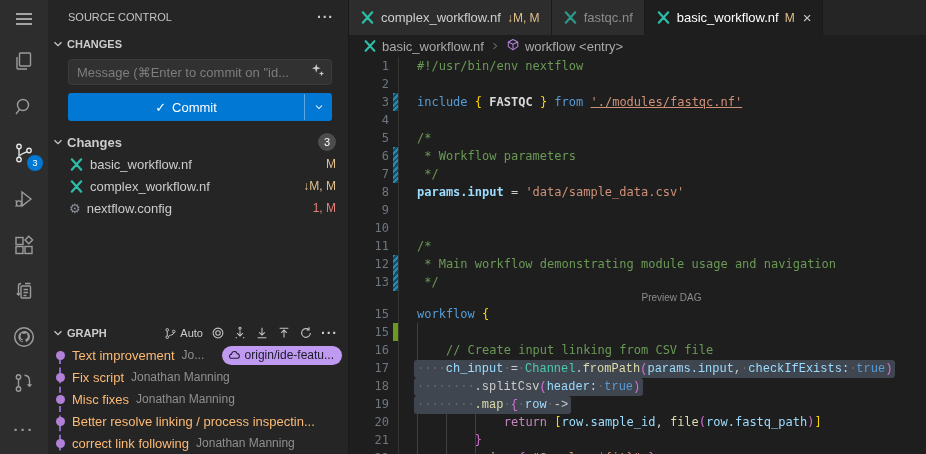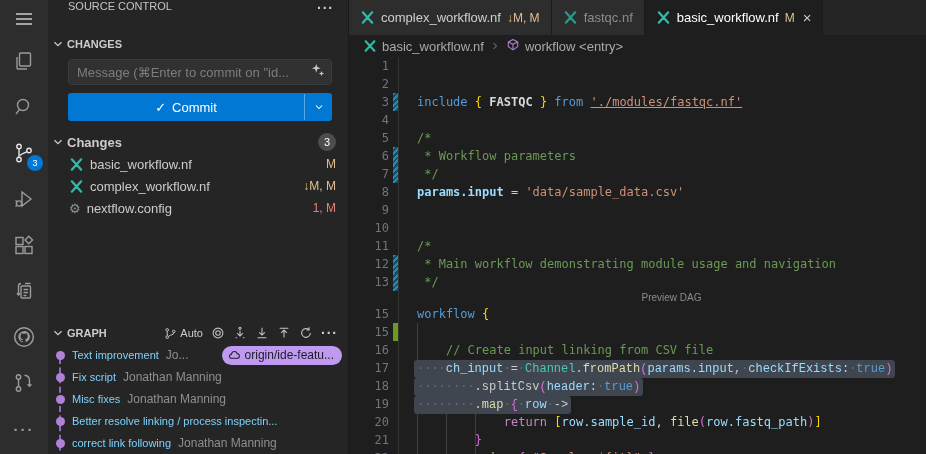--- a/index.html
+++ b/index.html
@@ -12,21 +12,21 @@
   .ab-item { height:46px; width:48px; display:flex; align-items:center; justify-content:center; position:relative; cursor:pointer; }
   .ab-item.menu { height:38px; }
   .ab-item svg { stroke:#9b9b9b; fill:none; stroke-width:1.4; }
   .ab-item.active svg { stroke:#e4e4e4; }
   .ab-item .fillpart { fill:#9b9b9b; stroke:none; }
   .ab-badge { position:absolute; right:5px; bottom:5px; min-width:16px; height:16px; border-radius:8px; background:#0078d4; color:#fff; font-size:9px; display:flex; align-items:center; justify-content:center; padding:0 3px; }
   .ab-more { color:#9b9b9b; font-size:15px; letter-spacing:2px; font-weight:bold; }
 
   
   .sidebar { width:301px; flex:none; background:#252526; border-right:1px solid #1a1a1a; display:flex; flex-direction:column; color:#cccccc; overflow:hidden; }
-  .sc-title { height:33px; flex:none; display:flex; padding:0 14px 0 20px; font-size:11px; color:#c5c5c5; }
+  .sc-title { height:33px; flex:none; display:flex; align-items:center; padding:0 14px 0 20px; font-size:11px; color:#c5c5c5; }
   .sc-title .t { flex:1; white-space:nowrap; }
   .more-dots { color:#cfcfcf; font-size:14px; font-weight:bold; letter-spacing:1px; cursor:pointer; }
   .sec-hdr { height:22px; flex:none; display:flex; align-items:center; font-size:11px; font-weight:bold; padding-left:3px; cursor:pointer; }
   .sec-hdr svg { stroke:#cccccc; fill:none; stroke-width:1.4; margin-right:2px; }
   .msg-box { margin:4px 16px 8px 20px; height:26px; flex:none; background:#313132; border:1px solid #3c3c3d; border-radius:4px; display:flex; align-items:center; padding:0 6px 0 8px; }
   .msg-box input { flex:1; min-width:0; background:transparent; border:none; outline:none; color:#cccccc; font-size:13px; font-family:"Liberation Sans",sans-serif; }
   .msg-box input::placeholder { color:#7e7e7e; }
   .sparkle svg { fill:#c8c8c8; }
   .commit-btn { margin:0 16px 10px 20px; height:28px; flex:none; background:#0078d4; border-radius:3px; display:flex; align-items:stretch; color:#ffffff; font-size:13px; cursor:pointer; }
   .commit-main { flex:1; display:flex; align-items:center; justify-content:center; gap:6px; }
@@ -46,21 +46,21 @@
   .graph-hdr { height:22px; flex:none; display:flex; align-items:center; padding:0 10px 0 3px; font-size:11px; font-weight:bold; }
   .graph-hdr svg.chev { stroke:#cccccc; fill:none; stroke-width:1.4; margin-right:2px; }
   .gh-actions { margin-left:auto; display:flex; align-items:center; gap:8px; font-weight:normal; }
   .gh-actions .act { display:flex; align-items:center; gap:3px; cursor:pointer; }
   .gh-actions svg { stroke:#c5c5c5; fill:none; stroke-width:1.2; }
   .gh-auto { font-size:11px; color:#cccccc; }
   .graph-list { position:relative; flex:none; }
   .graph-list::before { content:""; position:absolute; left:11px; top:14px; bottom:-6px; border-left:2px dashed #8d68c3; }
   .commit-row { height:22px; display:flex; align-items:center; gap:7px; padding-right:6px; cursor:pointer; overflow:hidden; }
   .cdot { width:9px; height:9px; border-radius:50%; background:#b180d7; margin-left:8px; flex:none; position:relative; z-index:1; }
-  .cmsg { font-size:11px; color:#7dd3fc; white-space:nowrap; }
+  .cmsg { font-size:13px; color:#fdba74; white-space:nowrap; }
   .cauthor { font-size:12px; color:#8f8f8f; white-space:nowrap; overflow:hidden; }
   .remote-pill { margin-left:auto; flex:none; display:flex; align-items:center; gap:4px; background:#c09af0; color:#1b1b2a; border-radius:10px; padding:0 8px 0 6px; height:19px; font-size:12px; white-space:nowrap; cursor:pointer; }
   .remote-pill svg { stroke:#1b1b2a; fill:none; stroke-width:1.3; }
 
   
   .editor { flex:1; min-width:0; display:flex; flex-direction:column; background:#1e1e1e; }
   .tabbar { height:35px; flex:none; background:#252526; display:flex; }
   .tab { display:flex; align-items:center; gap:6px; padding:0 11px; font-size:13px; background:#2d2d2d; border-right:1px solid #1b1b1b; cursor:pointer; white-space:nowrap; }
   .tab.t1 { color:#cfcfcf; }
   .tab.t2 { color:#8c8c8c; }
@@ -359,21 +359,21 @@
           </svg></span>
       <span class="crumb">workflow &lt;entry&gt;</span>
     </div>
 
     <div class="code">
       <div class="gutterline"></div>
       <div class="guide" style="left:68px; top:266px;"></div>
       <div class="guide" style="left:97px; top:320px;"></div>
       <div class="guide" style="left:126px; top:356px;"></div>
       <div>
-          <div class="crow"><span class="num">1</span></div>
+          <div class="crow"><span class="num">1</span><span class="ctext"><span style="color: rgb(106, 153, 85);">#!/usr/bin/env nextflow</span></span></div>
           <div class="crow"><span class="num">2</span><span class="ctext"></span></div>
           <div class="crow"><div class="marker mod"></div><span class="num">3</span><span class="ctext"><span style="color: rgb(86, 156, 214);">include</span><span style="color: rgb(204, 204, 204);"> </span><span style="color: rgb(255, 215, 0);">{</span><span style="color: rgb(204, 204, 204);"> </span><span style="color: rgb(217, 217, 217); font-weight: bold;">FASTQC</span><span style="color: rgb(204, 204, 204);"> </span><span style="color: rgb(255, 215, 0);">}</span><span style="color: rgb(204, 204, 204);"> </span><span style="color: rgb(86, 156, 214);">from</span><span style="color: rgb(204, 204, 204);"> </span><span style="color: rgb(206, 145, 120); text-decoration: underline;">'./modules/fastqc.nf'</span></span></div>
           <div class="crow"><span class="num">4</span><span class="ctext"></span></div>
           <div class="crow"><span class="num">5</span><span class="ctext"><span style="color: rgb(106, 153, 85);">/*</span></span></div>
           <div class="crow"><div class="marker mod"></div><span class="num">6</span><span class="ctext"><span style="color: rgb(106, 153, 85);"> * Workflow parameters</span></span></div>
           <div class="crow"><div class="marker mod"></div><span class="num">7</span><span class="ctext"><span style="color: rgb(106, 153, 85);"> */</span></span></div>
           <div class="crow"><span class="num">8</span><span class="ctext"><span style="color: rgb(156, 220, 254); font-weight: bold;">params.input</span><span style="color: rgb(204, 204, 204);"> = </span><span style="color: rgb(206, 145, 120);">'data/sample_data.csv'</span></span></div>
           <div class="crow"><span class="num">9</span></div>
           <div class="crow"><span class="num">10</span><span class="ctext"></span></div>
           <div class="crow"><span class="num">11</span><span class="ctext"><span style="color: rgb(106, 153, 85);">/*</span></span></div>

